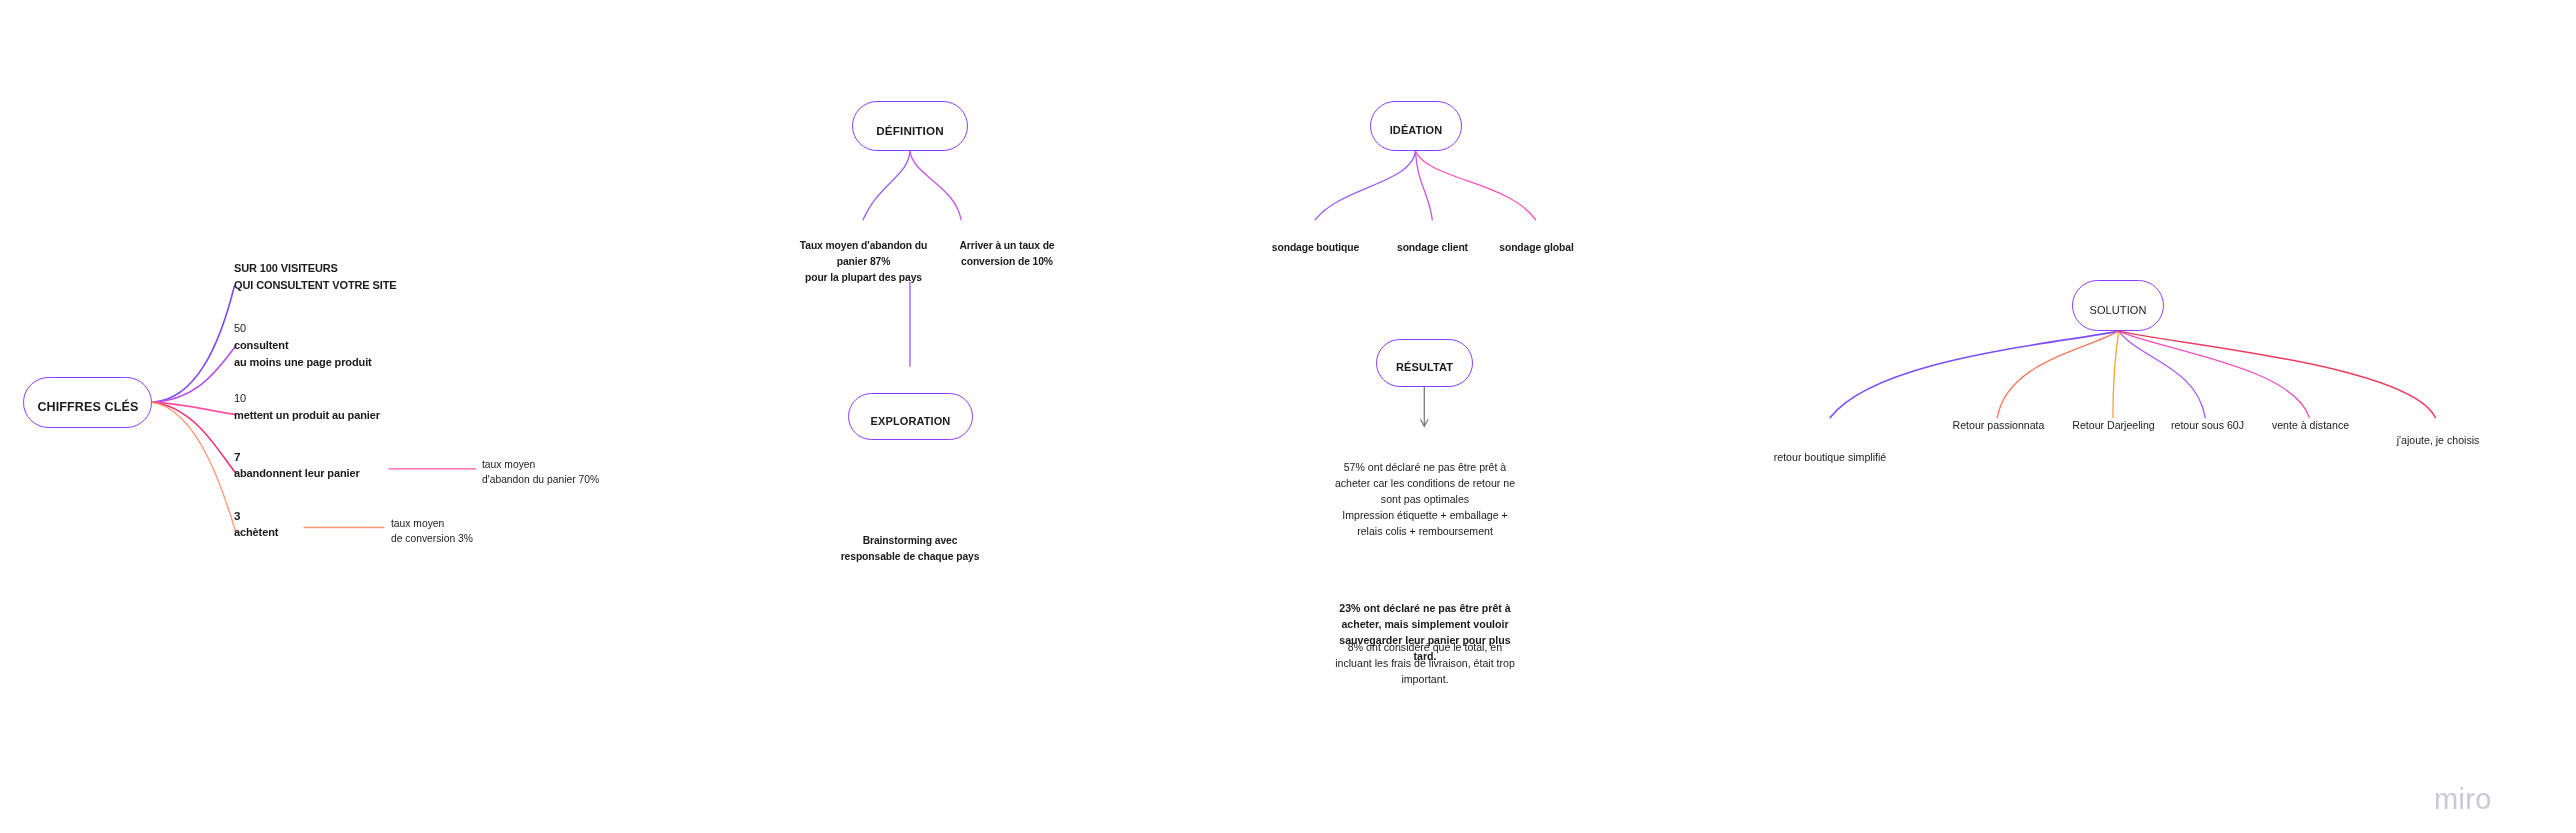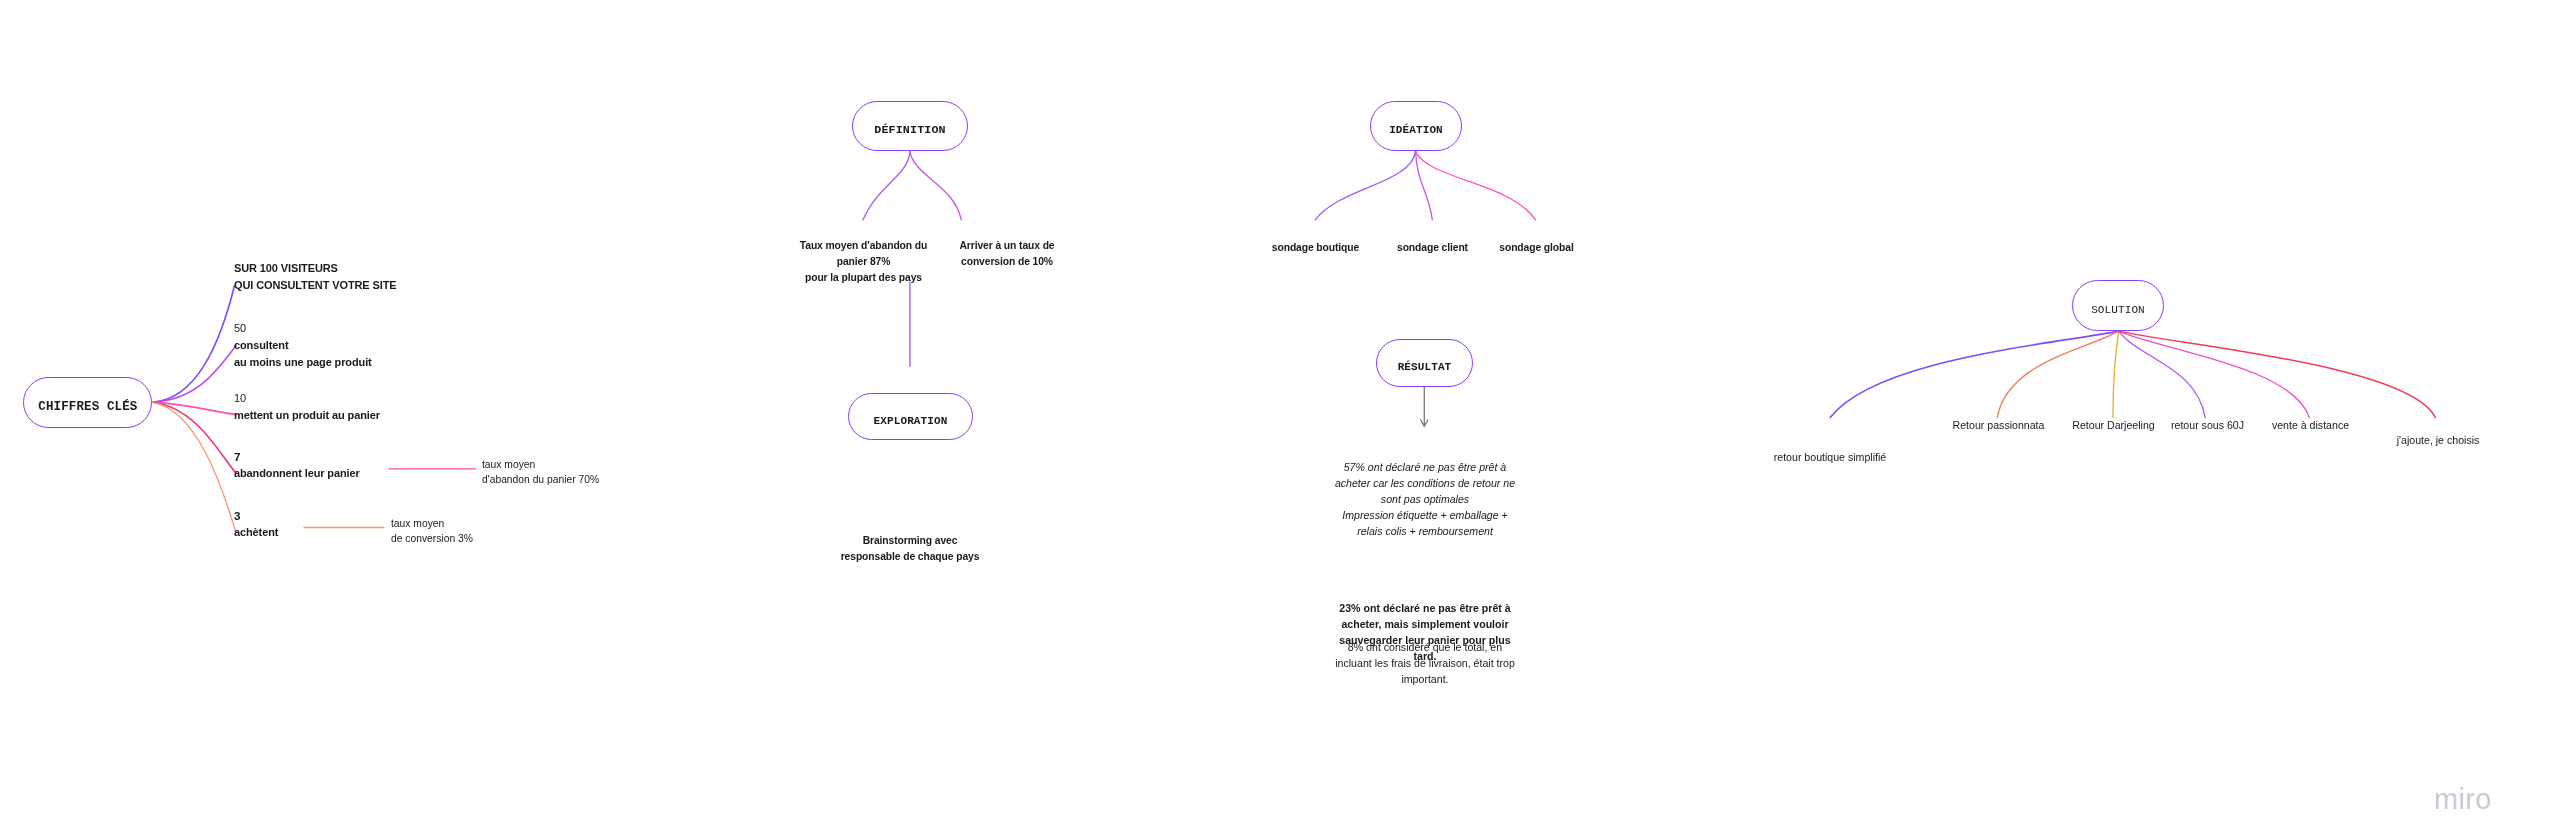--- a/index.html
+++ b/index.html
@@ -39,21 +39,21 @@
     z-index: 3;
     display: flex;
     align-items: center;
     justify-content: center;
     background: #ffffff;
     border: 1.5px solid #8b3dff;
     border-radius: 732px;
     text-align: center;
   }
   .node-label {
-    font-family: Liberation Mono, monospace;
+    font-family: Liberation Sans, sans-serif;
     font-weight: bold;
     letter-spacing: 0.01em;
     color: #1a1a1a;
     white-space: nowrap;
     margin-top: 8px;
   }
   .node.thin .node-label { font-weight: normal; }
 
   .txt {
     position: absolute;
@@ -179,21 +179,21 @@
 
   <div class="txt bold cond center" style="left:1231px; top:240px; width:169px; font-size:11px;">sondage boutique</div>
 
   <div class="txt bold cond center" style="left:1363px; top:240px; width:139px; font-size:11px;">sondage client</div>
 
   <div class="txt bold cond center" style="left:1467px; top:240px; width:139px; font-size:11px;">sondage global</div>
 
   <div class="txt bold cond center" style="left:778px; top:533px; width:264px; font-size:11px; line-height:1.45;">Brainstorming avec
 responsable de chaque pays</div>
 
-  <div class="txt center" style="left:1304px; top:459px; width:242px; font-size:10.6px; font-weight:normal; line-height:1.52;font-style:italic;">57% ont déclaré ne pas être prêt à
+  <div class="txt center" style="left:1304px; top:459px; width:242px; font-size:10.6px; font-weight:normal; line-height:1.52;">57% ont déclaré ne pas être prêt à
 acheter car les conditions de retour ne
 sont pas optimales
 Impression étiquette + emballage +
 relais colis + remboursement</div>
 
   <div class="txt center" style="left:1304px; top:557px; width:242px; font-size:10.6px; font-weight:bold; line-height:1.52;margin-top:43px;">23% ont déclaré ne pas être prêt à
 acheter, mais simplement vouloir
 sauvegarder leur panier pour plus
 tard.</div>
 

